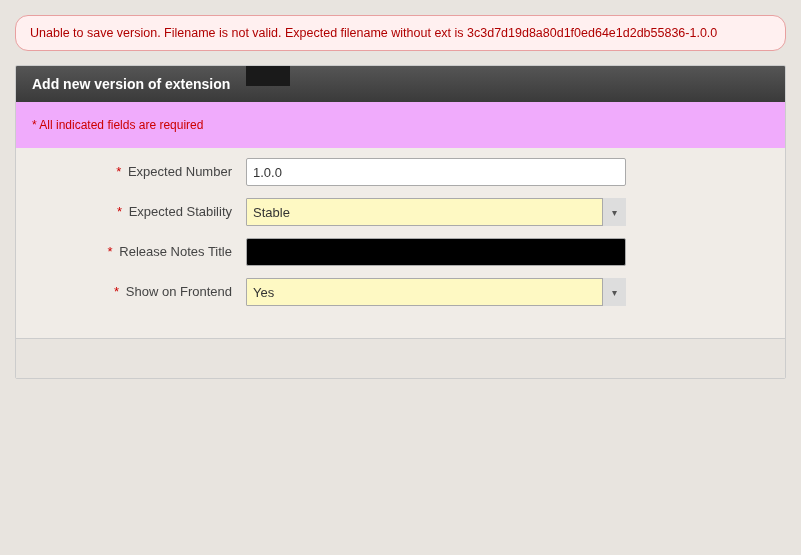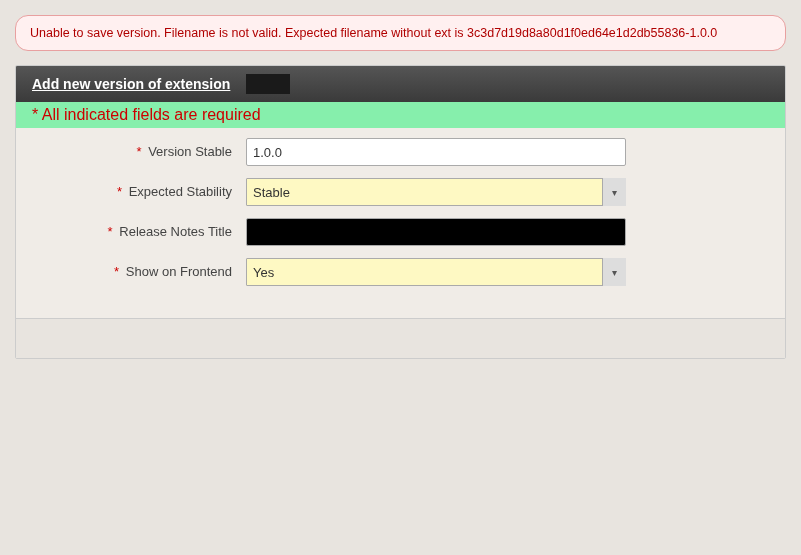--- a/index.html
+++ b/index.html
@@ -29,43 +29,42 @@
       background: #f5f2ef;
       border: 1px solid #ccc;
       border-radius: 2px;
       overflow: hidden;
     }
 
     .form-header {
       background: linear-gradient(to bottom, #555, #3a3a3a);
       color: #fff;
       display: flex;
-      align-items: center;
-      text-decoration: underline;
+      align-items: flex-start;
     }
 
     .form-header-title {
       padding: 10px 16px;
       font-size: 14px;
       font-weight: bold;
       color: #fff;
     }
 
     .form-header-tab {
       background: #1a1a1a;
       padding: 10px 22px;
       color: #ccc;
       font-size: 13px;
     }
 
     .form-required-note {
       color: #c00;
-      font-size: 16px;
-      padding: 4px 16px;
-      background: #86efac;
+      font-size: 12px;
+      padding: 16px 16px;
+      background: #f0abfc;
     }
 
     .form-body {
       padding: 10px 20px 20px 20px;
       background: #f0ece7;
     }
 
     .form-row {
       display: flex;
       align-items: flex-start;
@@ -173,21 +172,21 @@
       <div class="form-header-tab"></div>
     </div>
 
     <div class="form-required-note">* All indicated fields are required</div>
 
     <div class="form-body">
 
       <div class="form-row">
         <div class="form-label">
           <span class="required-star">*</span>
-          <span>Version Stable</span>
+          <span>Expected Number</span>
         </div>
         <div class="form-field">
           <input type="text" class="form-input" value="1.0.0" style="">
         </div>
       </div>
 
       <div class="form-row">
         <div class="form-label">
           <span class="required-star">*</span>
           <span>Expected Stability</span>

